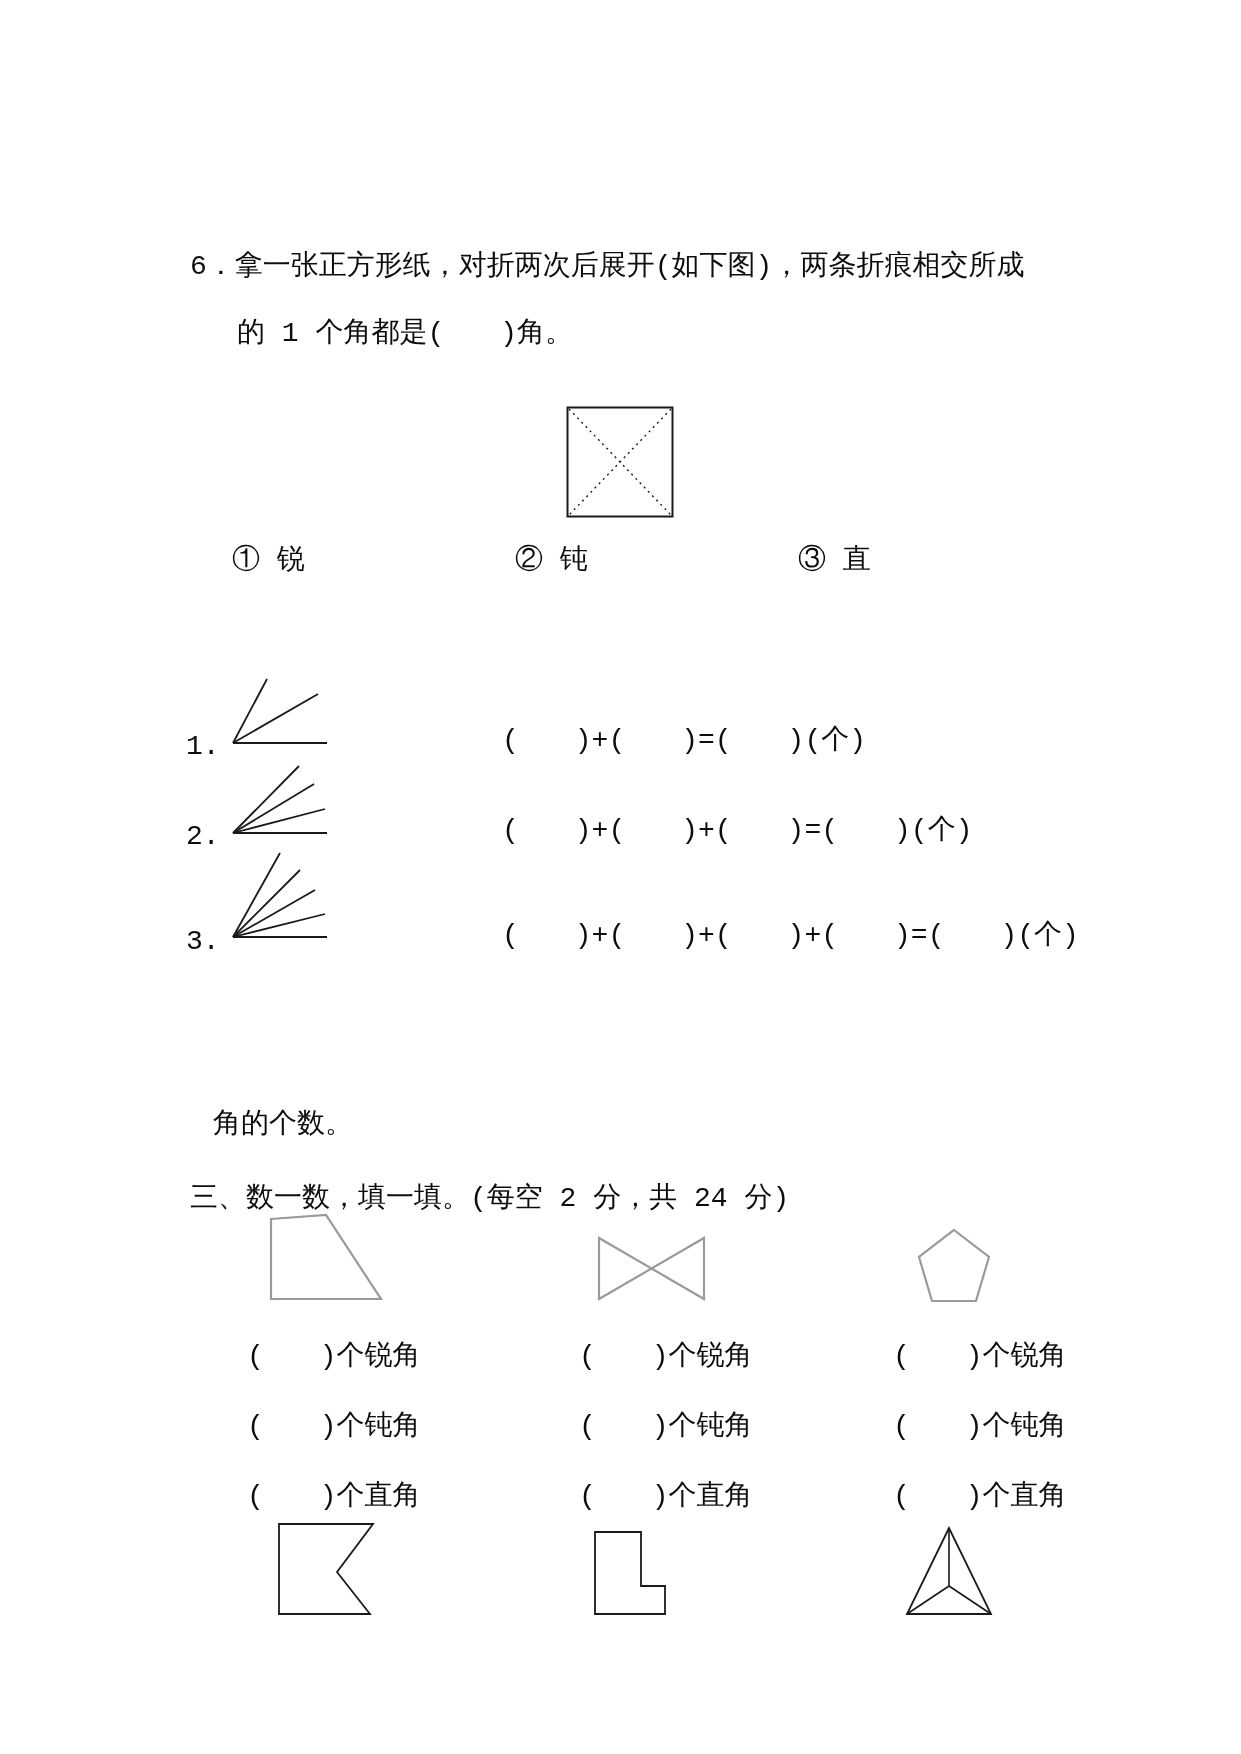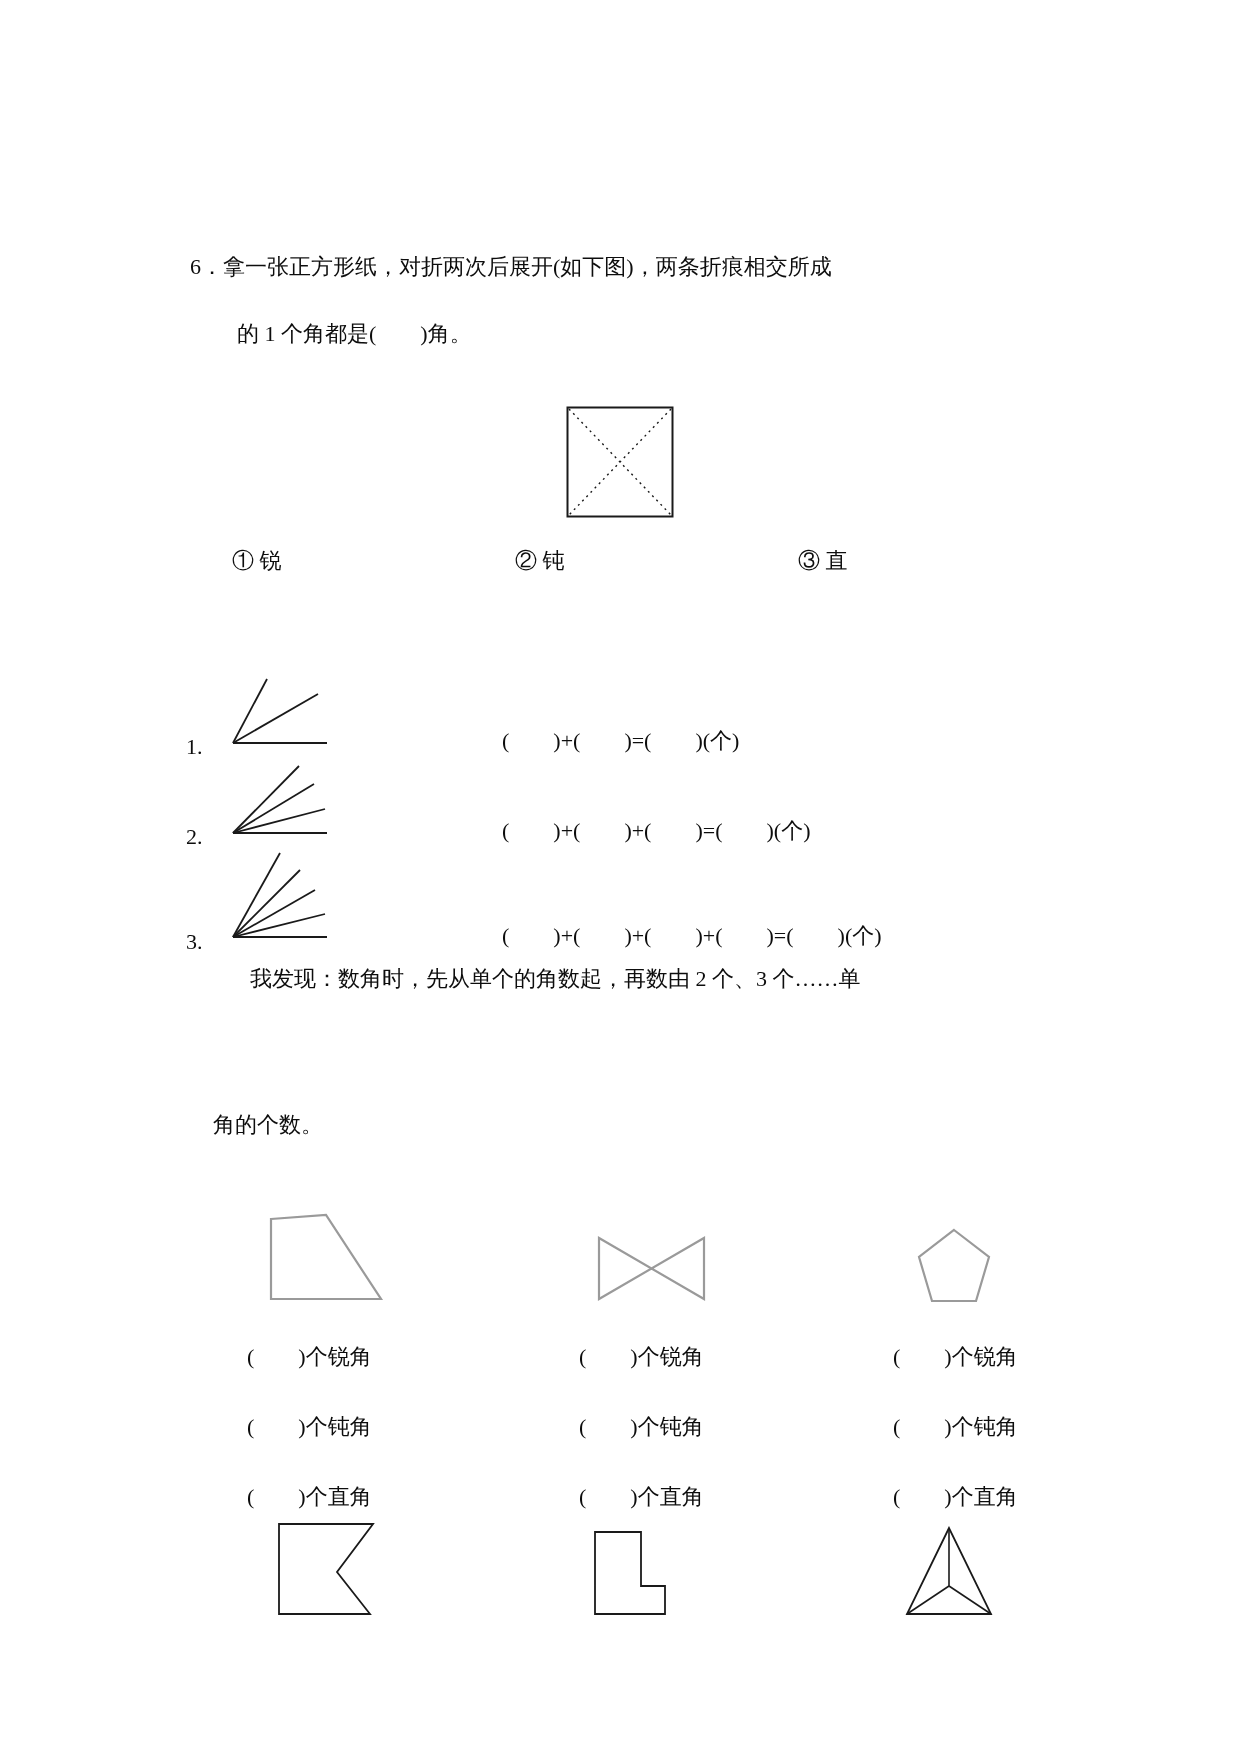--- a/index.html
+++ b/index.html
@@ -6,24 +6,25 @@
   .page {
     position:relative;
     width:1241px; height:1754px;
     background:#ffffff;
     overflow:hidden;
     font-family:"Liberation Serif","DejaVu Serif",serif;
     color:#0d0d0d;
   }
   .line {
     position:absolute;
-    font-size:22px;
+    font-size:28px;
     line-height:38px;
     white-space:pre;
     color:#0d0d0d;
+    font-family:Liberation Mono, monospace;
   }
   .fig { position:absolute; }
 </style>
 </head>
 <body>
 
 <div class="page">
 
   <div class="line" style="left:190px; top:248px;">6．拿一张正方形纸，对折两次后展开(如下图)，两条折痕相交所成</div>
   <div class="line" style="left:237px; top:315px;">的 1 个角都是(　　)角。</div>
@@ -59,23 +60,23 @@
   <div class="line" style="left:186px; top:923px;">3.</div>
   <svg class="fig" style="left:231px; top:851px;" width="98" height="88" viewBox="0 0 98 88">
     <line x1="2" y1="86" x2="96" y2="86" stroke="#1a1a1a" stroke-width="1.8"></line>
     <line x1="2" y1="86" x2="94" y2="63" stroke="#1a1a1a" stroke-width="1.8"></line>
     <line x1="2" y1="86" x2="84" y2="39" stroke="#1a1a1a" stroke-width="1.8"></line>
     <line x1="2" y1="86" x2="69" y2="19" stroke="#1a1a1a" stroke-width="1.8"></line>
     <line x1="2" y1="86" x2="49" y2="2" stroke="#1a1a1a" stroke-width="1.8"></line>
   </svg>
   <div class="line" style="left:502px; top:917px;">(　　)+(　　)+(　　)+(　　)=(　　)(个)</div>
 
-  <div class="line" style="left:250px; top:960px;">我发现：数角时，先从单个的角数起，再数由 2 个、3 个……单</div>
   <div class="line" style="left:190px; top:1106px;margin-left:23px;">角的个数。</div>
 
+  <div class="line" style="left:190px; top:1180px;">三、数一数，填一填。(每空 2 分，共 24 分)</div>
 
   <svg class="fig" style="left:268px; top:1212px;" width="116" height="90" viewBox="0 0 116 90">
     <polygon points="3,7 58,3 113,87 3,87" fill="none" stroke="#9a9a9a" stroke-width="2.2"></polygon>
   </svg>
   <svg class="fig" style="left:597px; top:1236px;" width="110" height="66" viewBox="0 0 110 66">
     <path d="M2,2 L2,63 L107,2 L107,63 Z" fill="none" stroke="#9a9a9a" stroke-width="2.2"></path>
   </svg>
   <svg class="fig" style="left:916px; top:1228px;" width="76" height="76" viewBox="0 0 76 76">
     <polygon points="38,2 73,29 60,73 16,73 3,29" fill="none" stroke="#9a9a9a" stroke-width="2.2"></polygon>
   </svg>

